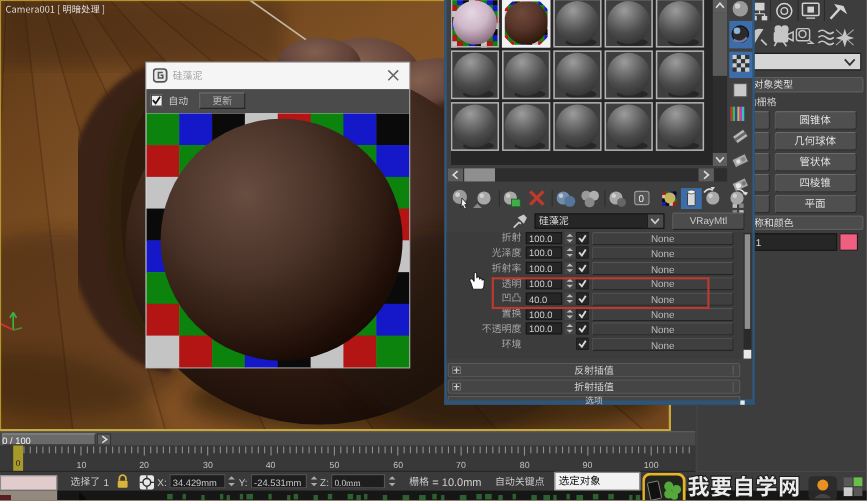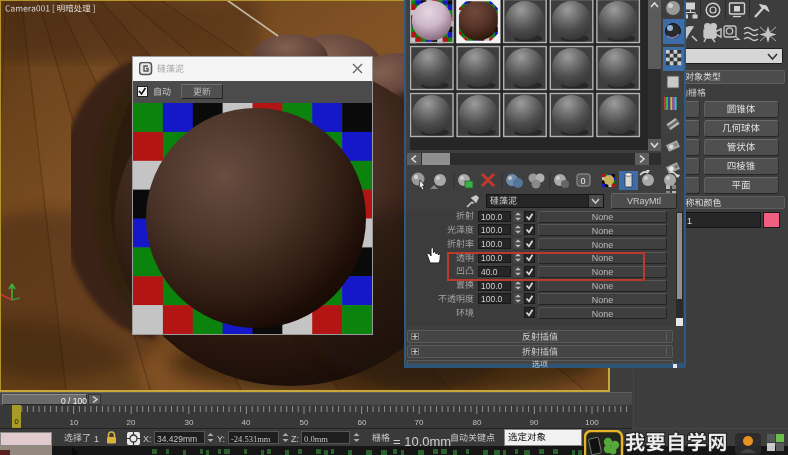--- a/index.html
+++ b/index.html
@@ -880,21 +880,21 @@
       <use href="#g71" fill="#d8d8d8" transform="translate(9.0,7.9) scale(0.009000,-0.009000)"></use>
     </svg>
     <div style="position:absolute;left:666px;top:347px;width:1px;height:9px;background:#5e5e5e"></div>
     <div style="position:absolute;left:407px;top:360px;width:266px;height:4px;background:#454545;border:1px solid #5a5a5a;border-bottom:none"></div>
     <svg style="position:absolute;left:540px;top:360px;overflow:visible" width="1" height="1">
       <use href="#g72" fill="#cfcfcf" transform="translate(-8.0,7.0) scale(0.008000,-0.008000)"></use>
       <use href="#g73" fill="#cfcfcf" transform="translate(0.0,7.0) scale(0.008000,-0.008000)"></use>
     </svg>
     <div style="position:absolute;left:0px;top:392px;width:632px;height:13px;background:#4a4a4a;border-top:1px solid #5f5f5f"></div>
     <div style="position:absolute;left:2px;top:394px;width:85px;height:11px;background:#6a6a6a;border-top:1px solid #8f8f8f;border-left:1px solid #828282;border-right:1px solid #303030;border-bottom:1px solid #2a2a2a"></div>
-    <div style="position:absolute;left:2px;top:395.5px;width:85px;text-align:right;font-size:8.5px;color:#f0f0f0;font-family:'Liberation Sans',sans-serif">0 / 100</div>
+    <div style="position:absolute;left:2px;top:395.5px;width:85px;text-align:left;font-size:8.5px;color:#f0f0f0;font-family:'Liberation Sans',sans-serif">0 / 100</div>
     <div style="position:absolute;left:88px;top:394px;width:13px;height:11px;background:#5c5c5c;border:1px solid #333"></div>
     <svg width="13" height="11" style="position:absolute;left:88px;top:394px">
       <path d="M5,2.5 l4,3 -4,3" fill="none" stroke="#ddd" stroke-width="1.4"></path>
     </svg>
     <div style="position:absolute;left:0px;top:405px;width:632px;height:24px;background:#383838;border-bottom:1px solid #242424"></div>
     <svg width="632" height="24" style="position:absolute;left:0;top:405px">
       <line x1="16.0" y1="1" x2="16.0" y2="9" stroke="#909090" stroke-width="1"></line>
       <line x1="21.8" y1="1" x2="21.8" y2="7" stroke="#909090" stroke-width="1"></line>
       <line x1="27.5" y1="1" x2="27.5" y2="7" stroke="#909090" stroke-width="1"></line>
       <line x1="33.3" y1="1" x2="33.3" y2="7" stroke="#909090" stroke-width="1"></line>
@@ -1032,35 +1032,35 @@
       <path d="M7.5,1 v3 M7.5,11 v3 M1,7.5 h3 M11,7.5 h3" stroke="#333" stroke-width="1.2"></path>
     </svg>
     <div style="position:absolute;left:143px;top:433.5px;font-size:9px;color:#c8c8c8;font-family:'Liberation Sans',sans-serif">X:</div>
     <div style="position:absolute;left:154px;top:431px;width:51px;height:13px;background:#1e1e1e;border:1px solid #555"></div>
     <div style="position:absolute;left:157px;top:433.5px;font-size:8.5px;color:#c8c8c8;font-family:'Liberation Sans',sans-serif">34.429mm</div>
     <svg width="9" height="13" style="position:absolute;left:206px;top:431px">
       <path d="M1.5,5 l3,-3 3,3 z M1.5,8 l3,3 3,-3 z" fill="#aaa"></path>
     </svg>
     <div style="position:absolute;left:217px;top:433.5px;font-size:9px;color:#c8c8c8;font-family:'Liberation Sans',sans-serif">Y:</div>
     <div style="position:absolute;left:228px;top:431px;width:51px;height:13px;background:#1e1e1e;border:1px solid #555"></div>
-    <div style="position:absolute;left:231px;top:433.5px;font-size:8.5px;color:#c8c8c8;font-family:Liberation Serif, serif">-24.531mm</div>
+    <div style="position:absolute;left:231px;top:433.5px;font-size:8.5px;color:#c8c8c8;font-family:Liberation Sans, sans-serif">-24.531mm</div>
     <svg width="9" height="13" style="position:absolute;left:281px;top:431px">
       <path d="M1.5,5 l3,-3 3,3 z M1.5,8 l3,3 3,-3 z" fill="#aaa"></path>
     </svg>
     <div style="position:absolute;left:291px;top:433.5px;font-size:9px;color:#c8c8c8;font-family:'Liberation Sans',sans-serif">Z:</div>
     <div style="position:absolute;left:301px;top:431px;width:49px;height:13px;background:#1e1e1e;border:1px solid #555"></div>
     <div style="position:absolute;left:304px;top:433.5px;font-size:8.5px;color:#c8c8c8;font-family:Liberation Serif, serif">0.0mm</div>
     <svg width="9" height="13" style="position:absolute;left:352px;top:431px">
       <path d="M1.5,5 l3,-3 3,3 z M1.5,8 l3,3 3,-3 z" fill="#aaa"></path>
     </svg>
     <svg style="position:absolute;left:372px;top:433px;overflow:visible" width="1" height="1">
       <use href="#g24" fill="#cfcfcf" transform="translate(0.0,7.9) scale(0.009000,-0.009000)"></use>
       <use href="#g25" fill="#cfcfcf" transform="translate(9.0,7.9) scale(0.009000,-0.009000)"></use>
     </svg>
-    <div style="position:absolute;left:393px;top:434px;font-size:13px;color:#cfcfcf;font-family:'Liberation Sans',sans-serif">= 10.0mm</div>
+    <div style="position:absolute;left:393px;top:434px;font-size:10px;color:#cfcfcf;font-family:'Liberation Sans',sans-serif">= 10.0mm</div>
     <svg style="position:absolute;left:450px;top:432.5px;overflow:visible" width="1" height="1">
       <use href="#g22" fill="#d2d2d2" transform="translate(0.0,7.9) scale(0.009000,-0.009000)"></use>
       <use href="#g23" fill="#d2d2d2" transform="translate(9.0,7.9) scale(0.009000,-0.009000)"></use>
       <use href="#g76" fill="#d2d2d2" transform="translate(18.0,7.9) scale(0.009000,-0.009000)"></use>
       <use href="#g77" fill="#d2d2d2" transform="translate(27.0,7.9) scale(0.009000,-0.009000)"></use>
       <use href="#g78" fill="#d2d2d2" transform="translate(36.0,7.9) scale(0.009000,-0.009000)"></use>
     </svg>
     <div style="position:absolute;left:504px;top:429px;width:78px;height:17px;background:#f2f2f2;border:1px solid #888"></div>
     <svg style="position:absolute;left:508px;top:431.5px;overflow:visible" width="1" height="1">
       <use href="#g72" fill="#111" transform="translate(0.0,8.4) scale(0.009500,-0.009500)"></use>

